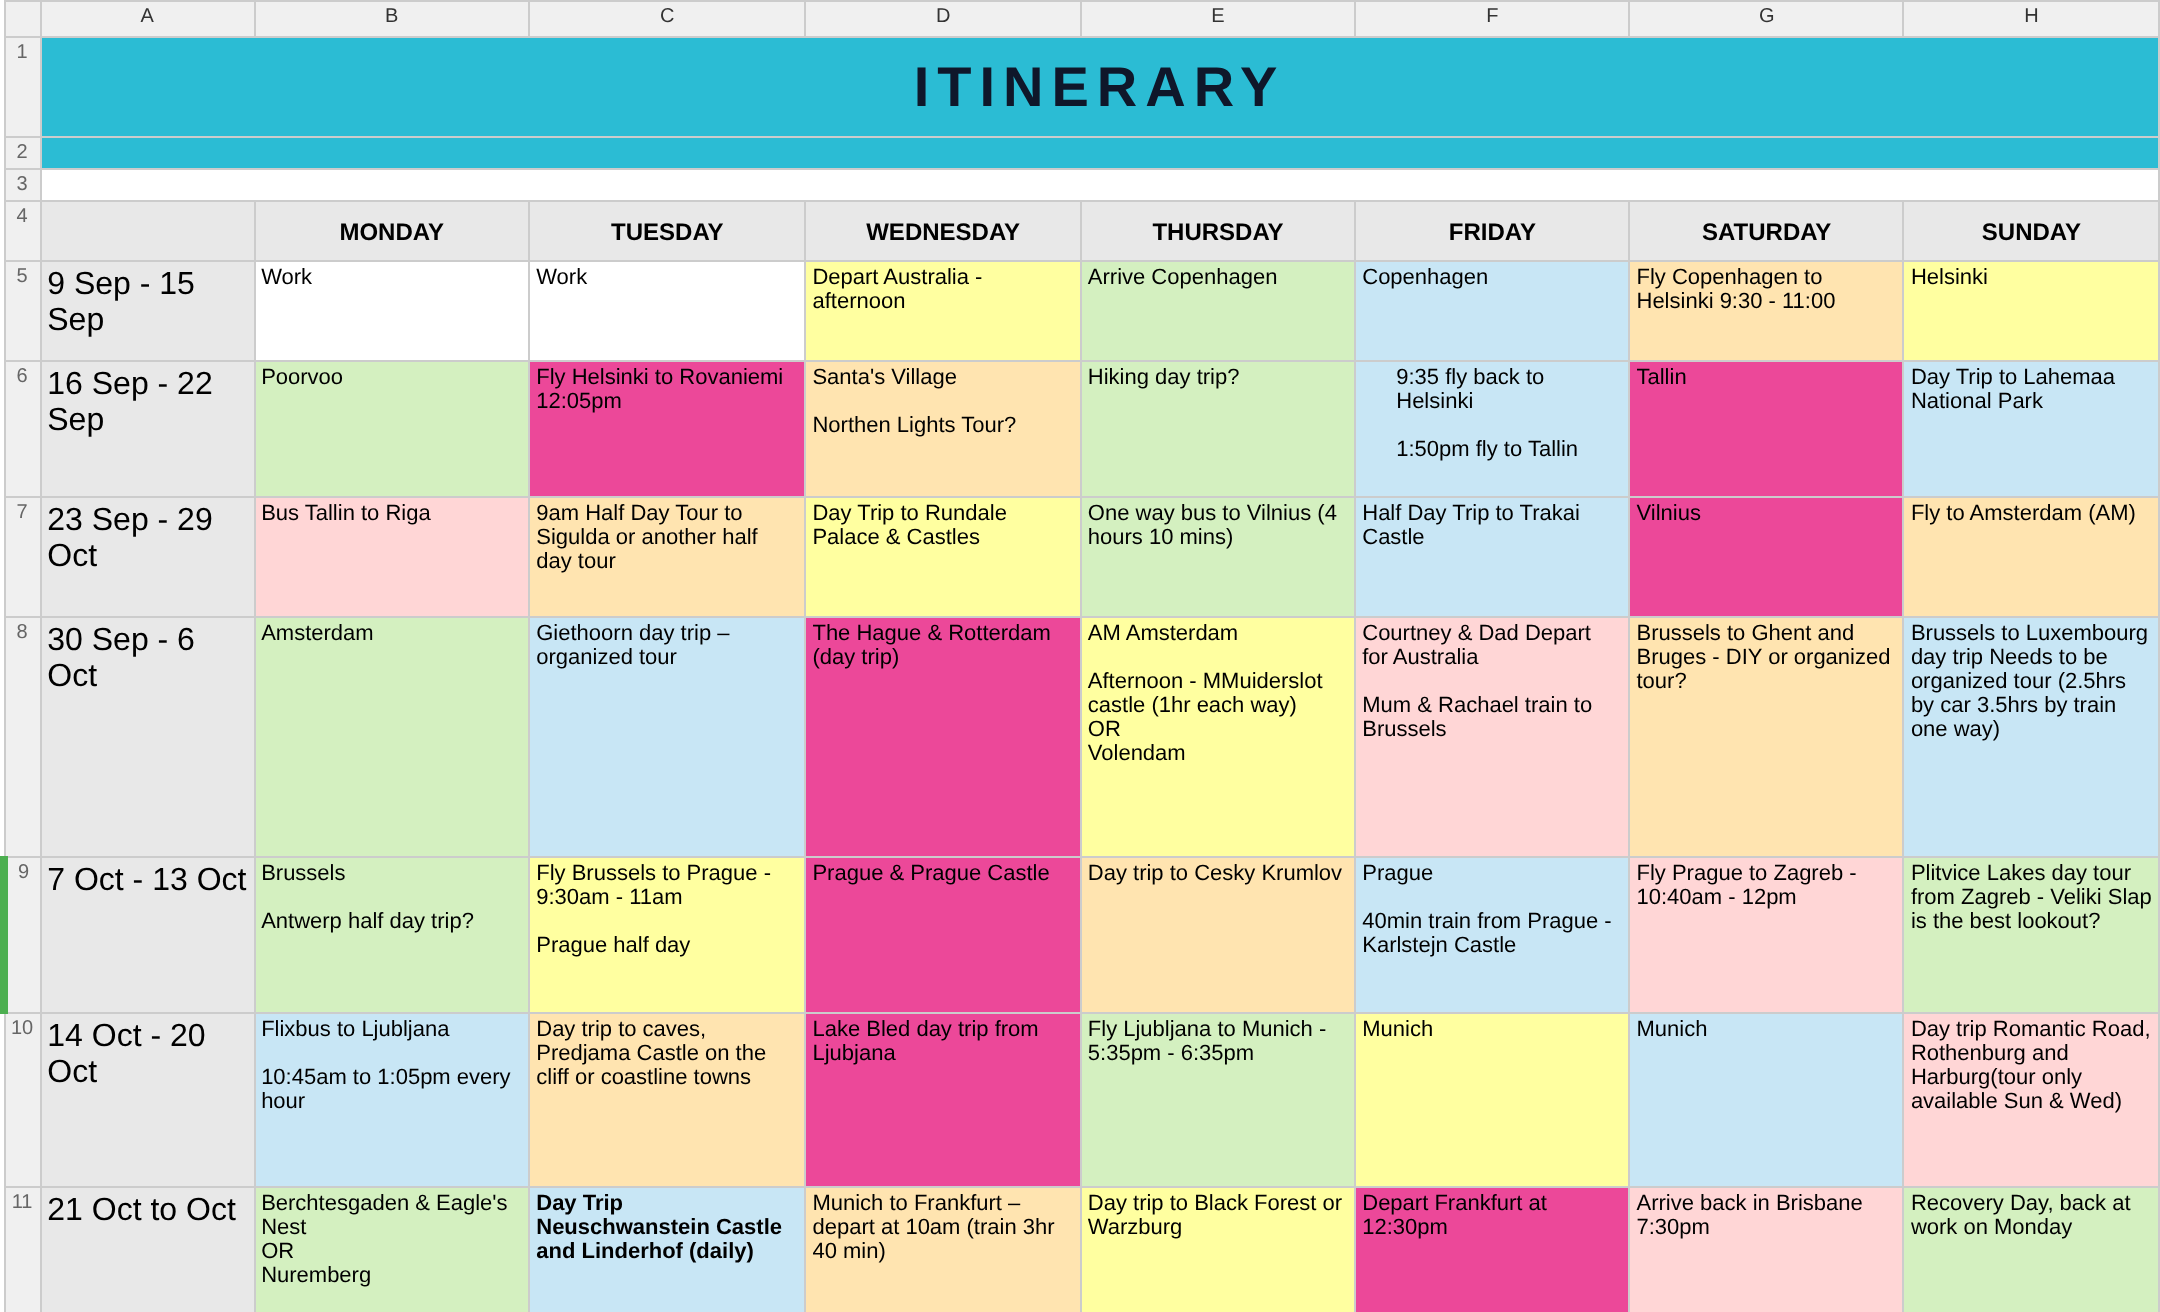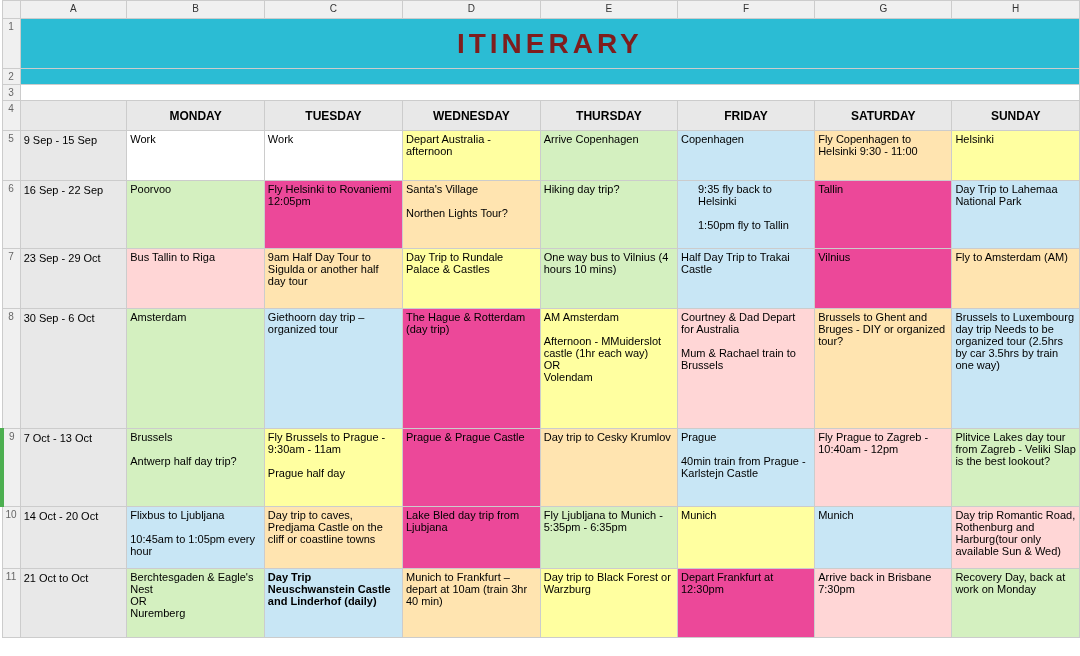--- a/index.html
+++ b/index.html
@@ -30,21 +30,21 @@
       background: #e8e8e8;
       font-weight: bold;
       text-align: center;
       font-size: 12px;
       vertical-align: middle;
       height: 30px;
     }
 
     .week-cell {
       background: #e8e8e8;
-      font-size: 11px;
+      font-size: 16px;
       vertical-align: top;
       padding: 3px;
     }
 
     .yellow { background-color: #ffffa0; }
     .light-blue { background-color: #c8e6f5; }
     .light-green { background-color: #d4f0c0; }
     .pink { background-color: #ffd6d6; }
     .light-purple { background-color: #ec4899; }
     .peach { background-color: #ffe4b0; }
@@ -84,21 +84,21 @@
     <td class="col-header">D</td>
     <td class="col-header">E</td>
     <td class="col-header">F</td>
     <td class="col-header">G</td>
     <td class="col-header">H</td>
   </tr>
 
   <tr style="height:50px">
     <td class="row-label">1</td>
     <td colspan="8" style="background:#2bbcd4; text-align:center; vertical-align:middle; height:50px;">
-      <span style="font-size:28px; font-weight:bold; color:#7f1d1d; letter-spacing:4px;">ITINERARY</span>
+      <span style="font-size:28px; font-weight:bold; color:#0f172a; letter-spacing:4px;">ITINERARY</span>
     </td>
   </tr>
 
   <tr style="height:14px">
     <td class="row-label">2</td>
     <td colspan="8" style="background:#2bbcd4;"></td>
   </tr>
 
   <tr style="height:10px">
     <td class="row-label">3</td>
@@ -186,21 +186,21 @@
 Prague half day</td>
     <td class="light-purple">Prague &amp; Prague Castle</td>
     <td class="peach">Day trip to Cesky Krumlov</td>
     <td class="light-blue" style="white-space:pre-line;">Prague
 
 40min train from Prague - Karlstejn Castle</td>
     <td class="pink">Fly Prague to Zagreb - 10:40am - 12pm</td>
     <td class="light-green">Plitvice Lakes day tour from Zagreb - Veliki Slap is the best lookout?</td>
   </tr>
 
-  <tr style="height:62px">
+  <tr style="height:87px">
     <td class="row-label">10</td>
     <td class="week-cell">14 Oct - 20 Oct</td>
     <td class="light-blue" style="white-space:pre-line;margin-top:37px;">Flixbus to Ljubljana
 
 10:45am to 1:05pm every hour</td>
     <td class="peach">Day trip to caves, Predjama Castle on the cliff or coastline towns</td>
     <td class="light-purple">Lake Bled day trip from Ljubjana</td>
     <td class="light-green">Fly Ljubljana to Munich - 5:35pm - 6:35pm</td>
     <td class="yellow">Munich</td>
     <td class="light-blue">Munich</td>

